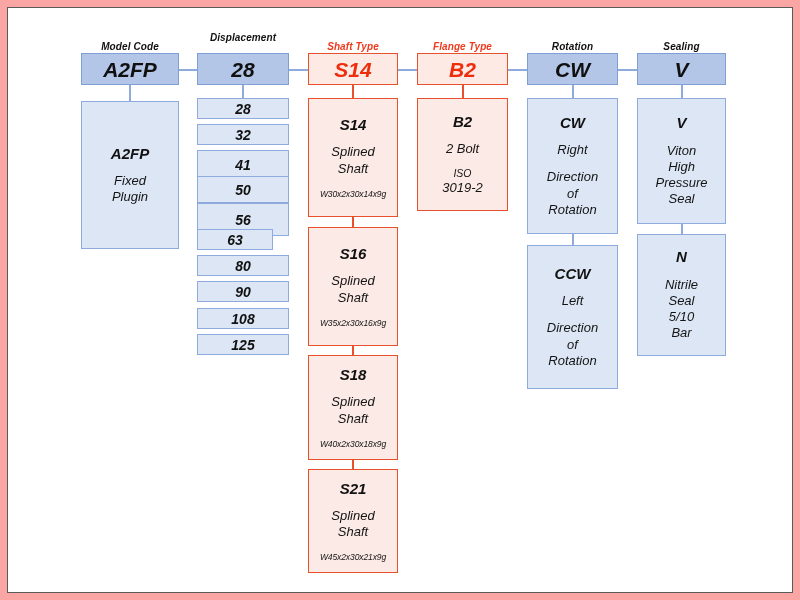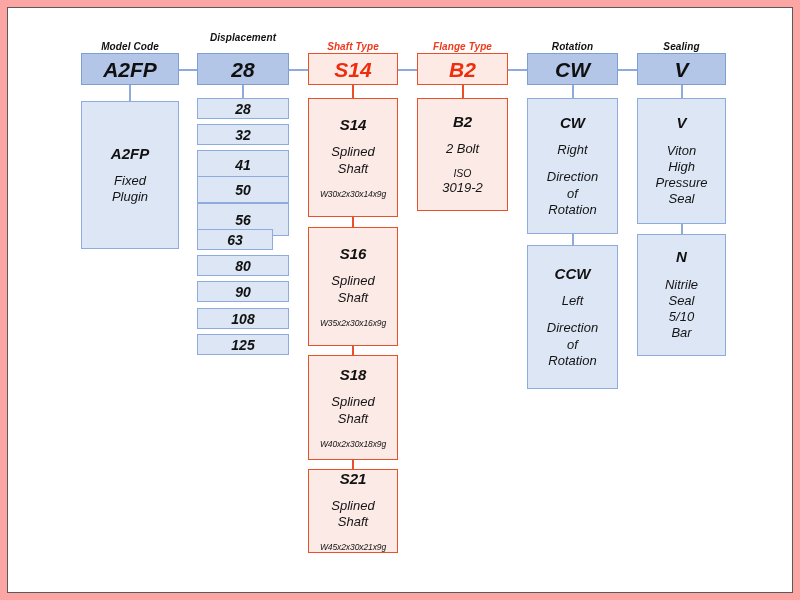--- a/index.html
+++ b/index.html
@@ -215,21 +215,21 @@
       <div class="conn v red-line" style="left:44px; top:338px; height:11px;"></div>
 
       <div class="box red" style="left:0; top:347px; width:90px; height:105px;">
         <span class="code-text">S18</span>
         <span class="desc-text gap">Splined
 Shaft</span>
         <span class="spec-text">W40x2x30x18x9g</span>
       </div>
       <div class="conn v red-line" style="left:44px; top:452px; height:11px;"></div>
 
-      <div class="box red" style="left:0; top:461px; width:90px; height:84px;">
+      <div class="box red" style="left:0; top:461px; width:90px; height:104px;">
         <span class="code-text">S21</span>
         <span class="desc-text gap">Splined
 Shaft</span>
         <span class="spec-text">W45x2x30x21x9g</span>
       </div>
     </div>
 
     <div class="column" style="left:409px; width:91px;">
       <div class="col-title accent" style="top:33px;">Flange Type</div>
       <div class="box red-head" style="left:0; top:45px; width:91px; height:32px;">

